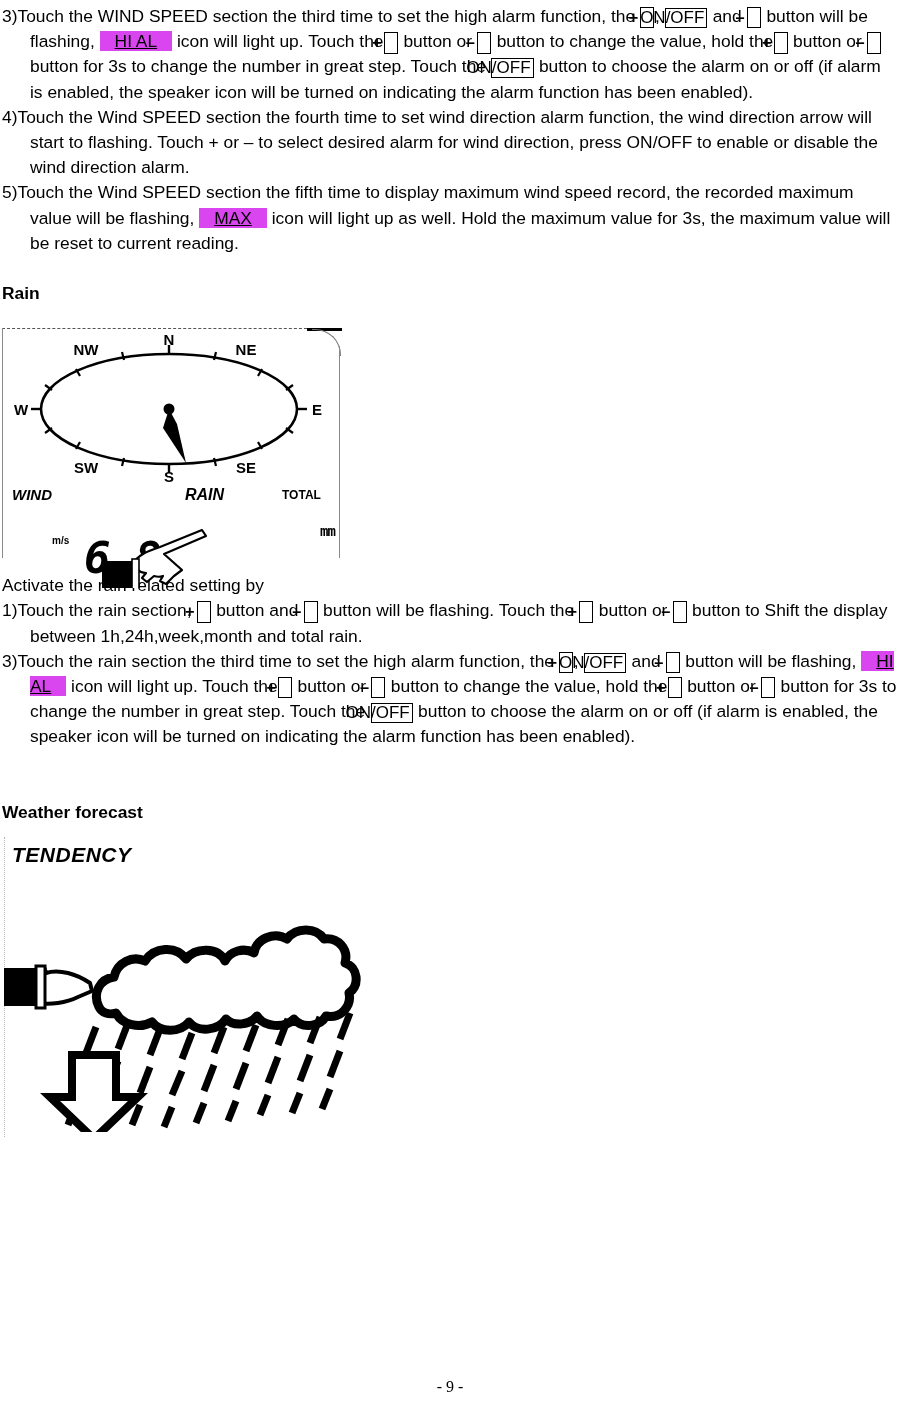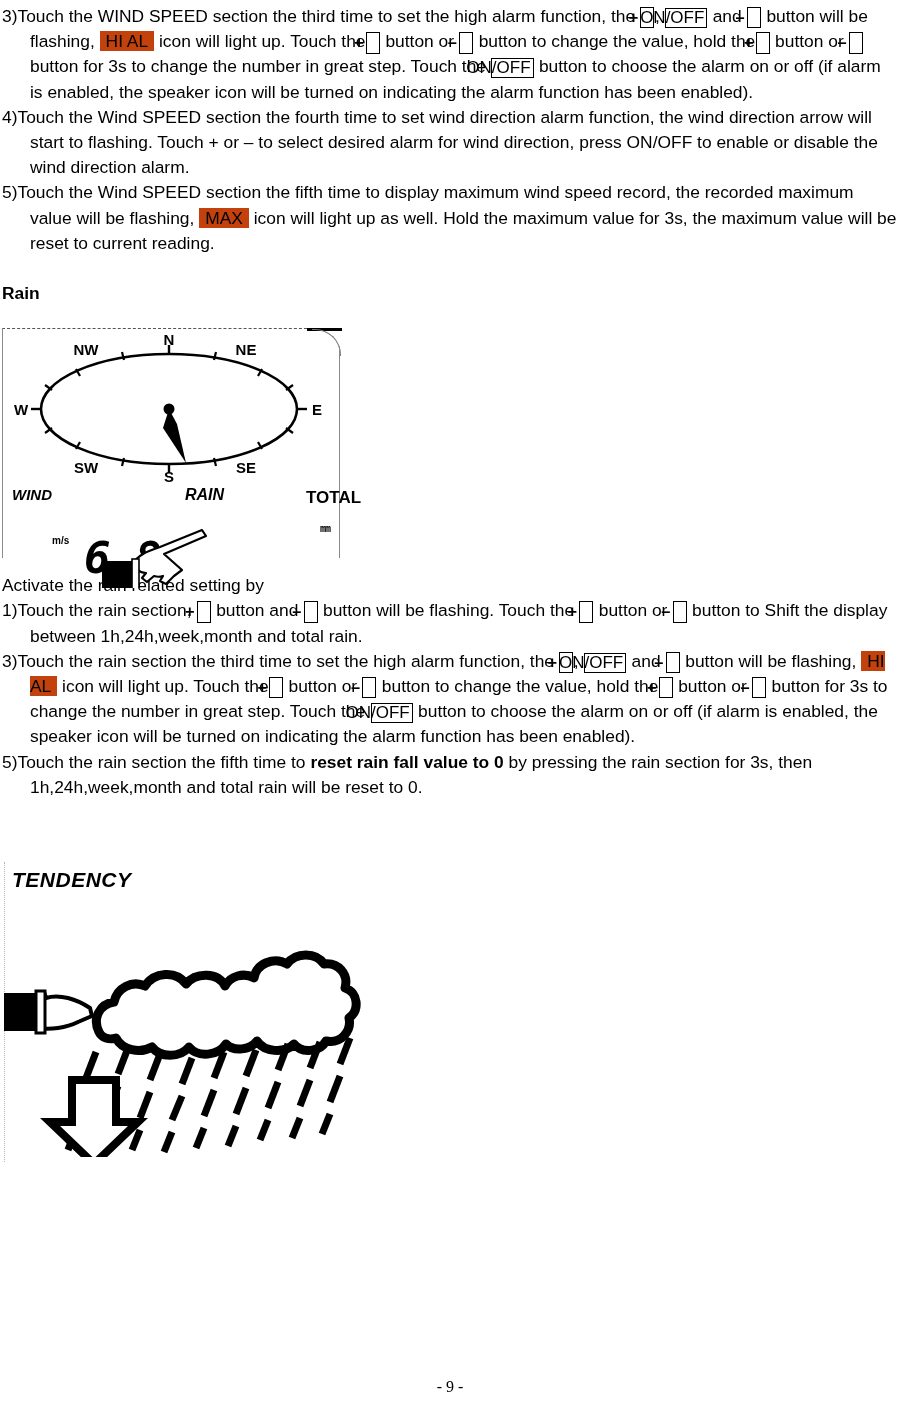--- a/index.html
+++ b/index.html
@@ -63,22 +63,23 @@
     text-align: center;
     font-weight: bold;
     padding: 1px 1.5px 2px 1.5px;
   }
   .keybox.onoff {
     font-weight: normal;
     font-size: 17px;
     padding: 0px 2px 1px 2px;
   }
   .hl {
-    background: #c2410c;
-    padding: 0 6px;
+    background: #d946ef;
+    padding: 0 15px;
+    text-decoration: underline;
   }
   b.bold { font-weight: bold; }
 
   
   .lcd-fig {
     position: relative;
     width: 340px;
     height: 255px;
     margin-left: 0px;
   }
@@ -124,33 +125,33 @@
   }
   .lbl {
     position: absolute;
     font-weight: bold;
     font-style: italic;
     font-family: "Liberation Sans", sans-serif;
   }
   .lbl-wind { left: 10px; top: 0px; font-size: 15px; }
   .lbl-units { left: 50px; top: 4px; font-size: 10px; font-style: normal; margin-top: 45px;}
   .lbl-rain { left: 183px; top: 0px; font-size: 16px; }
-  .lbl-total { left: 304px; top: 2px; font-size: 17px; font-style: normal; }
+  .lbl-total { left: 280px; top: 2px; font-size: 12px; font-style: normal; }
   .seg {
     position: absolute;
     font-family: "DejaVu Sans Mono", monospace;
     font-weight: bold;
     font-style: italic;
     font-size: 44px;
     letter-spacing: -1px;
     line-height: 1;
   }
   .seg-wind { left: 82px; top: 14px; margin-top: 36px; }
   .seg-rain { left: 175px; top: 14px; }
-  .seg-mm  { left: 318px; top: 38px; font-size: 10px; font-style: normal;}
+  .seg-mm  { left: 318px; top: 38px; font-size: 14px; font-style: normal;}
   .hand-lcd {
     position: absolute;
     left: 100px; top: 208px;
     width: 110px; height: 62px;
   }
 
   
   .wf-fig {
     position: relative;
     width: 420px;
@@ -266,25 +267,25 @@
                L58,55 L64,58 L72,50 L80,44 L62,28 L104,10 Z" fill="#ffffff" stroke="#000" stroke-width="2.2" stroke-linejoin="round"></path>
       <rect x="0" y="35" width="32" height="27" fill="#000"></rect>
       <rect x="30" y="33" width="7" height="30" fill="#ffffff" stroke="#000" stroke-width="1.6"></rect>
     </svg>
   </div>
 
   <div>
     <p class="para plain">Activate the rain related setting by</p>
     <p class="para"><span class="num">1)</span>Touch the rain section, <span class="keybox plusminus">+</span> button and <span class="keybox plusminus">–</span> button will be flashing. Touch the <span class="keybox plusminus">+</span> button or <span class="keybox plusminus">–</span> button to Shift the display between 1h,24h,week,month and total rain.</p>
     <p class="para"><span class="num">3)</span>Touch the rain section the third time to set the high alarm function, the <span class="keybox plusminus">+</span>, <span class="keybox onoff">ON/OFF</span> and <span class="keybox plusminus">–</span> button will be flashing, <span class="hl">HI AL</span> icon will light up. Touch the<span class="keybox plusminus">+</span> button or <span class="keybox plusminus">–</span> button to change the value, hold the<span class="keybox plusminus">+</span> button or <span class="keybox plusminus">–</span> button for 3s to change the number in great step. Touch the <span class="keybox onoff">ON/OFF</span> button to choose the alarm on or off (if alarm is enabled, the speaker icon will be turned on indicating the alarm function has been enabled).</p>
-    <p class="para"><span class="num">5)</span>Touch the rain section the fifth time to <b class="bold">reset rain fall value to 0</b> by pressing the rain section for 3s, then 1h,24h,week,month and total rain will be reset to 0.</p>
   </div>
 
   <div class="spacer-md"></div>
 
+  <div class="heading">Weather forecast</div>
 
   <div class="spacer-xs"></div>
 
   <div class="wf-fig">
     <div class="wf-frame-left"></div>
     <div class="tendency">TENDENCY</div>
 
     <svg class="wf-svg" viewBox="0 0 420 265">
 
       <path d="M95,140

